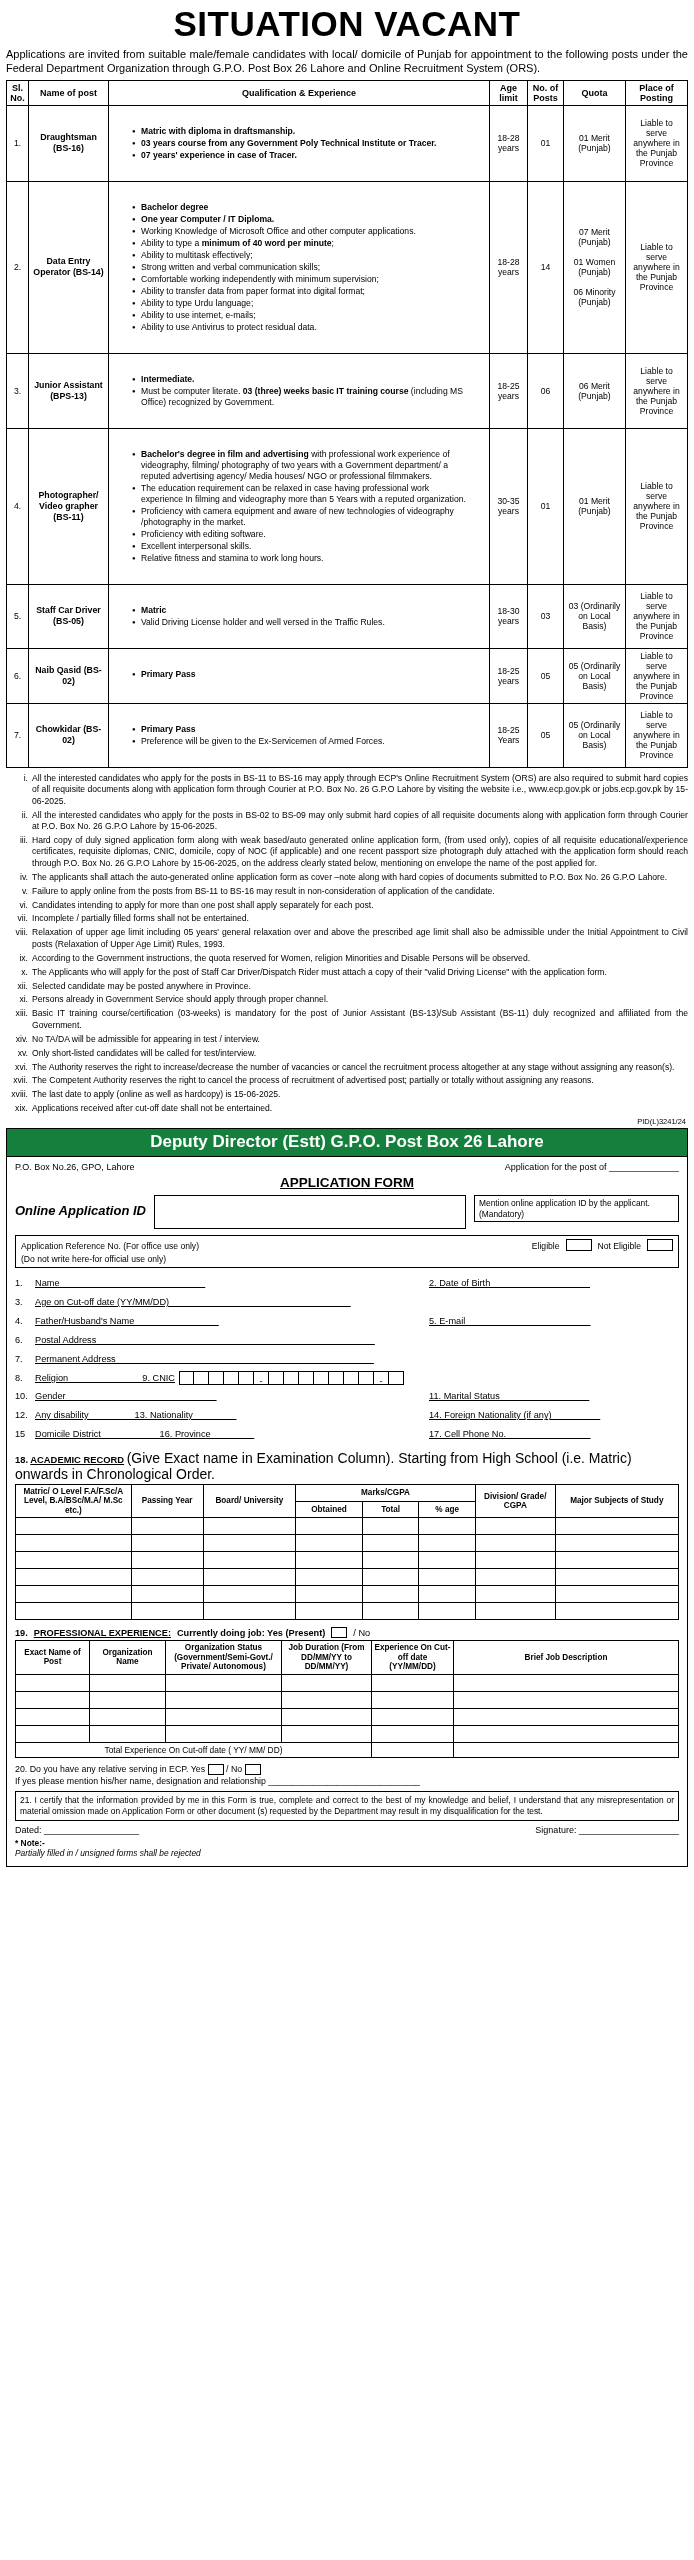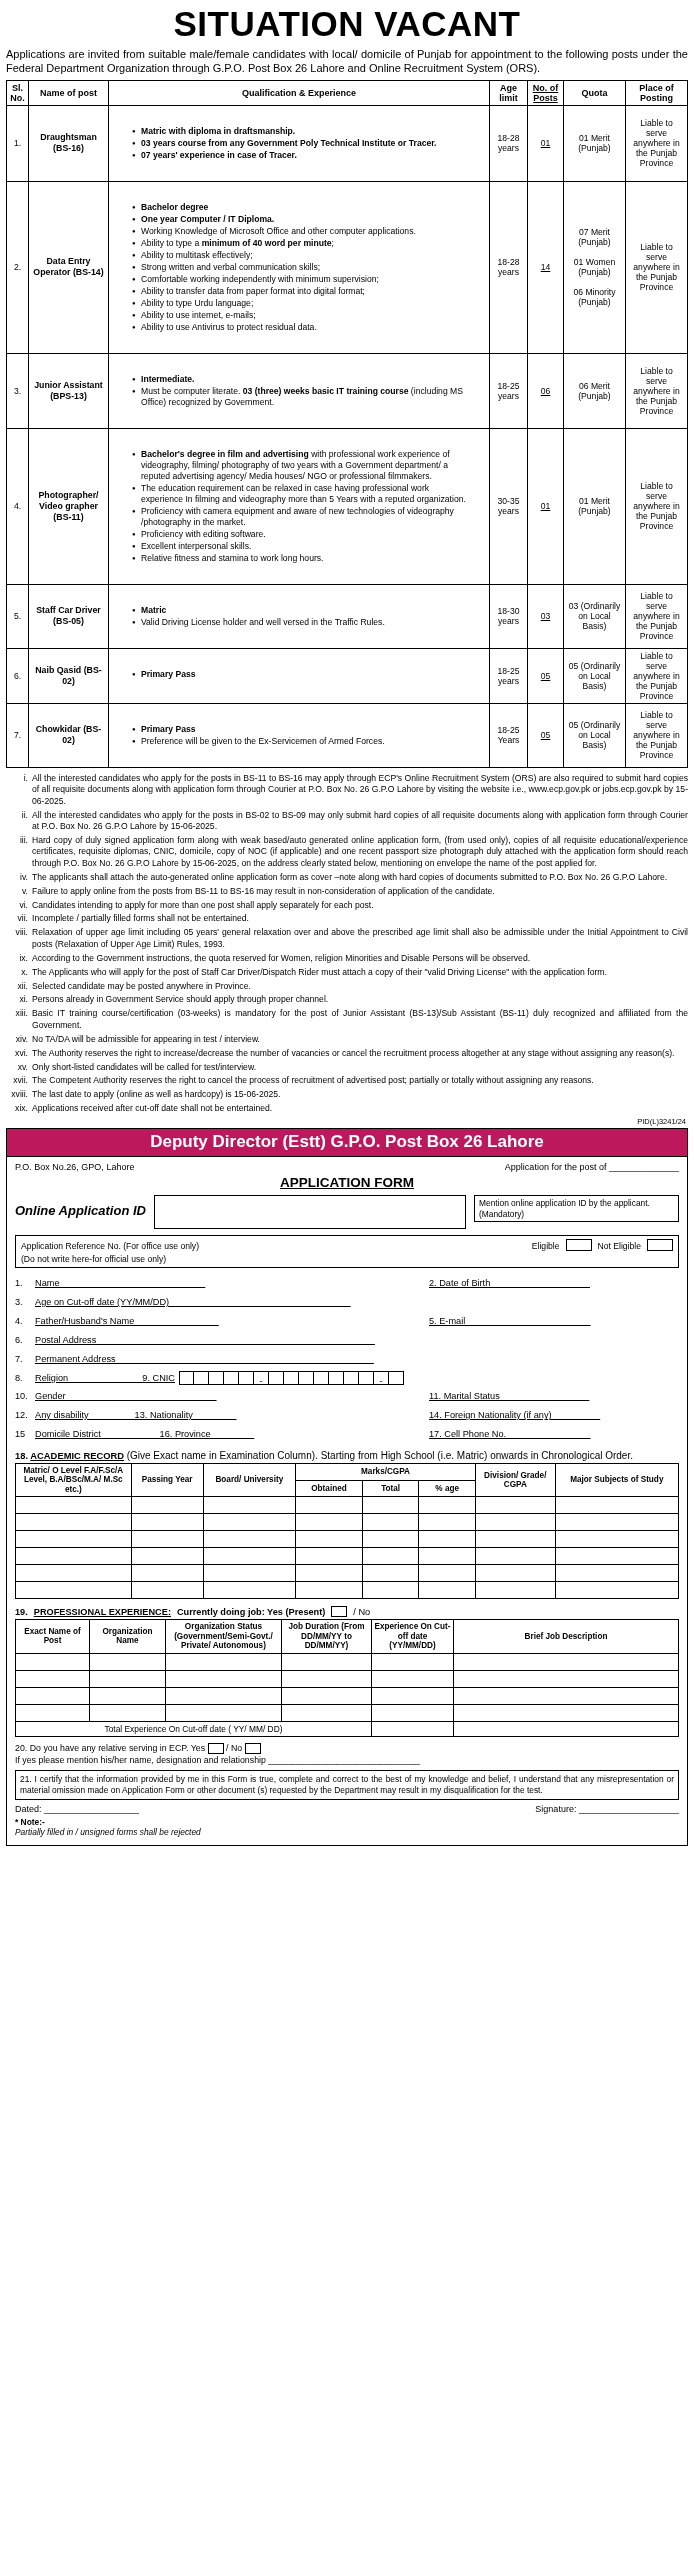--- a/index.html
+++ b/index.html
@@ -44,21 +44,21 @@
     text-align: center;
     font-weight: bold;
     font-size: 9px;
     vertical-align: middle;
     padding: 2px 2px;
   }
   .c-sl { width: 22px; text-align: center; }
   .c-post { width: 80px; }
   .c-qual { }
   .c-age { width: 38px; text-align: center; }
-  .c-no { width: 36px; text-align: center; text-decoration: underline; }
+  .c-no { width: 36px; text-align: center; }
   .c-quota { width: 62px; text-align: center; }
   .c-place { width: 62px; text-align: center; }
 
   .postname { font-weight: bold; font-size: 8.8px; line-height: 1.25; }
   ul.q { margin: 18px; padding-left: 11px; list-style: none; }
   ul.q > li { position: relative; padding-left: 0; margin: 0 0 1px 0; line-height: 1.28; }
   ul.q > li::before {
     content: "\25CF";
     position: absolute;
     left: -9px;
@@ -88,21 +88,21 @@
     left: -26px;
     width: 22px;
     text-align: right;
     font-style: normal;
   }
 
   .ref-code { text-align: right; font-size: 7.5px; font-family:"Liberation Sans",sans-serif; margin: 2px 2px 2px 0; }
 
   .dd-bar {
     border: 1px solid #000;
-    background: #be185d;
+    background: #15803d;
     color: #fff;
     text-align: center;
     font-family: "Liberation Sans", sans-serif;
     font-weight: bold;
     font-size: 17px;
     padding: 3px 0 4px 0;
     margin-top: 2px;
   }
 
   .form-box { border: 1px solid #000; border-top: none; padding: 5px 8px 8px 8px; }
@@ -130,21 +130,21 @@
   .frow { display: flex; }
   .fnum { width: 20px; flex: none; }
   .fcell { flex: 1; white-space: nowrap; overflow: hidden; text-decoration: underline; }
 
   .cnic-boxes { display: inline-flex; vertical-align: middle; gap: 0; margin-left: 4px; }
   .cnic-boxes span { width: 15px; height: 14px; border: 1px solid #000; border-left: none; display:inline-block; }
   .cnic-boxes span:first-child { border-left: 1px solid #000; }
   .cnic-dash { display:inline-block; width: 8px; text-align:center; }
 
   .sec-head { font-family:"Liberation Sans",sans-serif; font-weight: bold; font-size: 9.4px; margin: 6px 0 2px 0; }
-  .sec-head .norm { font-weight: normal; font-size: 10px; }
+  .sec-head .norm { font-weight: normal; font-size: 14px; }
 
   table.grid { width: 100%; border-collapse: collapse; font-size: 8.2px; font-family:"Liberation Sans",sans-serif; }
   table.grid th, table.grid td { border: 1px solid #000; text-align: center; padding: 2px 2px; vertical-align: middle; }
   table.grid th { font-weight: bold; line-height: 1.15; }
   .empty-row td { height: 17px; }
 
   .prof-head { display:flex; align-items:center; gap:6px; font-family:"Liberation Sans",sans-serif; font-size: 9.2px; font-weight: bold; margin: 7px 0 2px 0; }
   .prof-head .norm { font-weight: normal; }
   .sq { display:inline-block; width: 16px; height: 11px; border: 1px solid #000; vertical-align: middle; }
 
@@ -314,22 +314,22 @@
       <li><span class="rn">v.</span>Failure to apply online from the posts from BS-11 to BS-16 may result in non-consideration of application of the candidate.</li>
       <li><span class="rn">vi.</span>Candidates intending to apply for more than one post shall apply separately for each post.</li>
       <li><span class="rn">vii.</span>Incomplete / partially filled forms shall not be entertained.</li>
       <li><span class="rn">viii.</span>Relaxation of upper age limit including 05 years' general relaxation over and above the prescribed age limit shall also be admissible under the Initial Appointment to Civil posts (Relaxation of Upper Age Limit) Rules, 1993.</li>
       <li><span class="rn">ix.</span>According to the Government instructions, the quota reserved for Women, religion Minorities and Disable Persons will be observed.</li>
       <li><span class="rn">x.</span>The Applicants who will apply for the post of Staff Car Driver/Dispatch Rider must attach a copy of their "valid Driving License" with the application form.</li>
       <li><span class="rn">xii.</span>Selected candidate may be posted anywhere in Province.</li>
       <li><span class="rn">xi.</span>Persons already in Government Service should apply through proper channel.</li>
       <li><span class="rn">xiii.</span>Basic IT training course/certification (03-weeks) is mandatory for the post of Junior Assistant (BS-13)/Sub Assistant (BS-11) duly recognized and affiliated from the Government.</li>
       <li><span class="rn">xiv.</span>No TA/DA will be admissible for appearing in test / interview.</li>
+      <li><span class="rn">xv.</span>Only short-listed candidates will be called for test/interview.</li>
       <li><span class="rn">xvi.</span>The Authority reserves the right to increase/decrease the number of vacancies or cancel the recruitment process altogether at any stage without assigning any reason(s).</li>
-      <li><span class="rn">xv.</span>Only short-listed candidates will be called for test/interview.</li>
       <li><span class="rn">xvii.</span>The Competent Authority reserves the right to cancel the process of recruitment of advertised post; partially or totally without assigning any reasons.</li>
       <li><span class="rn">xviii.</span>The last date to apply (online as well as hardcopy) is 15-06-2025.</li>
       <li><span class="rn">xix.</span>Applications received after cut-off date shall not be entertained.</li>
     </ol>
 
   <div class="ref-code">PID(L)3241/24</div>
 
   <div class="dd-bar">Deputy Director (Estt) G.P.O. Post Box 26 Lahore</div>
 
   <div class="form-box">

